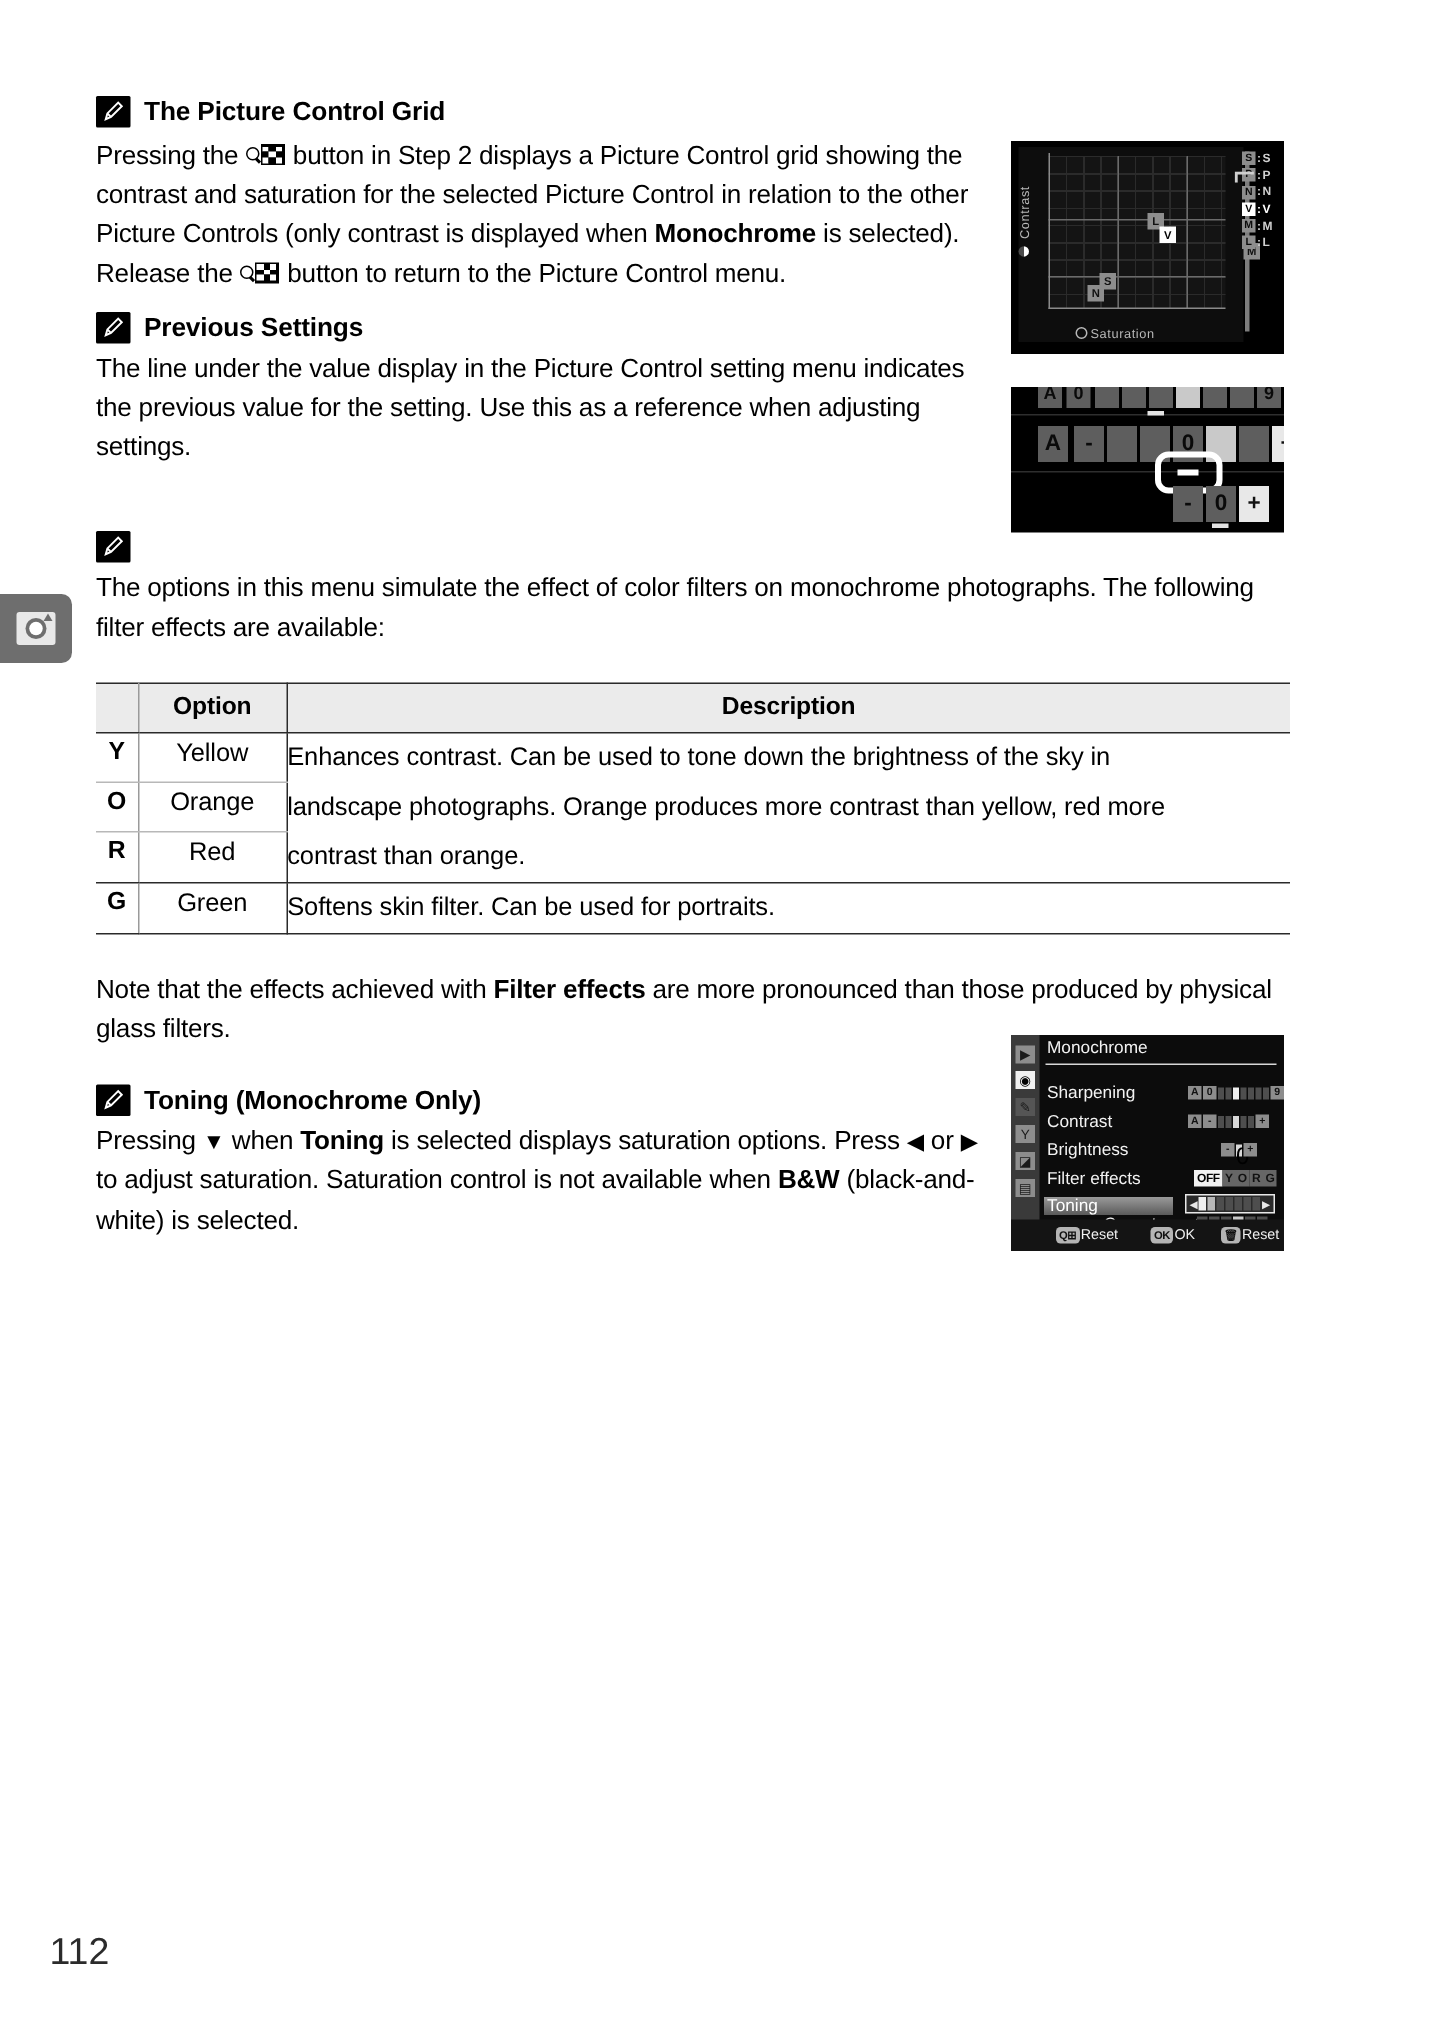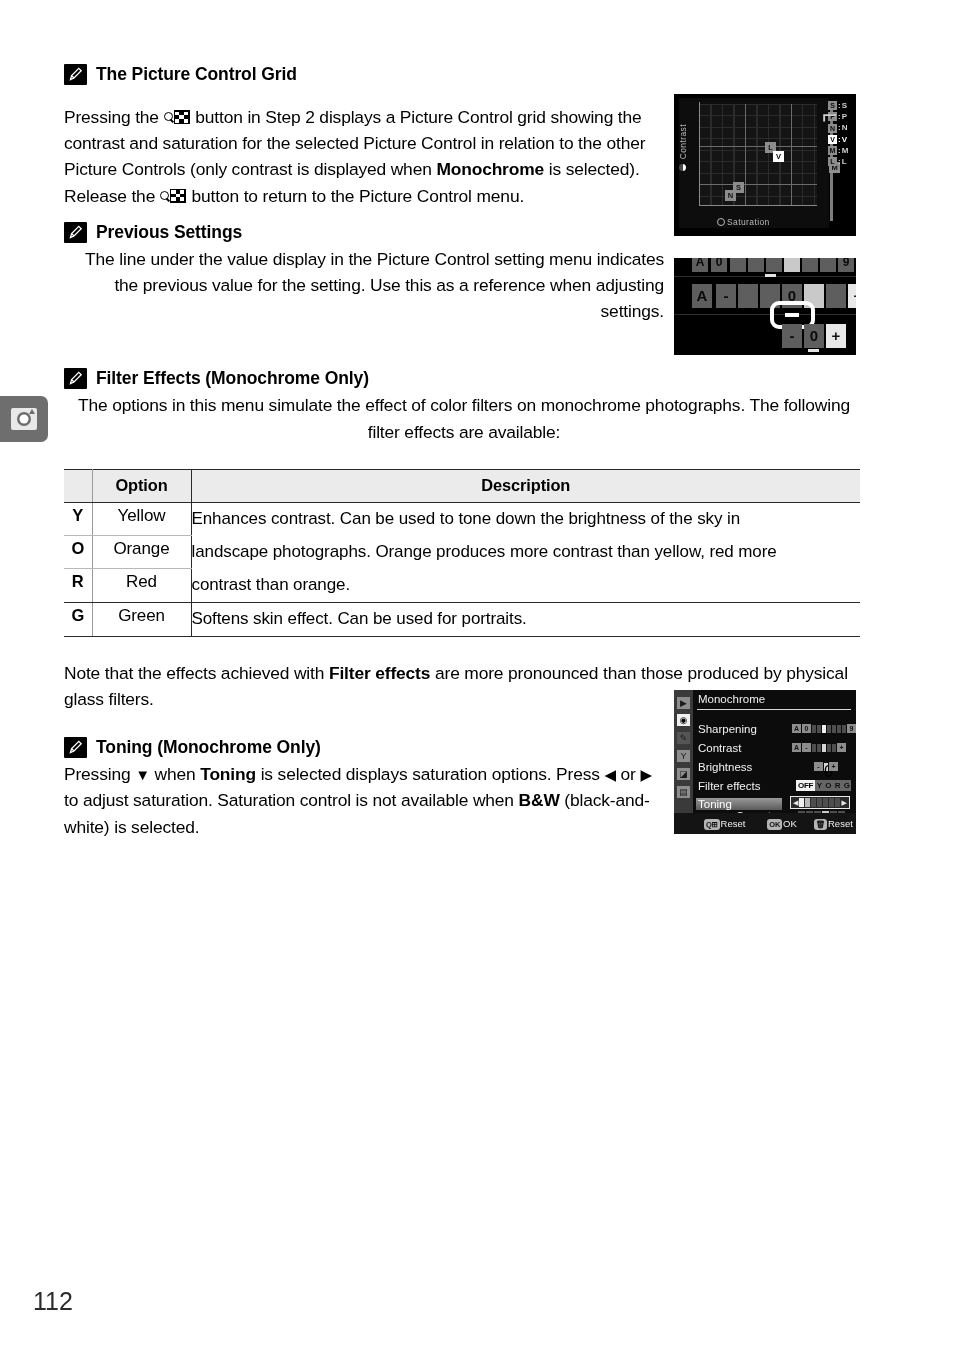--- a/index.html
+++ b/index.html
@@ -395,21 +395,21 @@
         <span class="pencil-badge">
           <svg width="17" height="17" viewBox="0 0 17 17">
             <g fill="none" stroke="#ffffff" stroke-width="1.3">
               <path d="M3.5 13.5 L4.6 9.6 L11.8 2.4 L14.2 4.8 L7.0 12.0 Z"></path>
               <path d="M4.6 9.6 L7.0 12.0"></path>
             </g>
           </svg>
         </span>
         <span>The Picture Control Grid</span>
       </div>
-      <p class="body" style="margin-top:19px;width:600px;">
+      <p class="body" style="margin-top:5px;width:600px;">
         <span>Pressing the </span><span class="btn-thumb"><span class="mag"></span><span class="chk">
               <i class="w"></i>
               <i></i>
               <i class="w"></i>
               <i></i>
               <i class="w"></i>
               <i></i>
               <i class="w"></i>
               <i></i>
               <i class="w"></i>
@@ -432,36 +432,35 @@
         <span class="pencil-badge">
           <svg width="17" height="17" viewBox="0 0 17 17">
             <g fill="none" stroke="#ffffff" stroke-width="1.3">
               <path d="M3.5 13.5 L4.6 9.6 L11.8 2.4 L14.2 4.8 L7.0 12.0 Z"></path>
               <path d="M4.6 9.6 L7.0 12.0"></path>
             </g>
           </svg>
         </span>
         <span>Previous Settings</span>
       </div>
-      <p class="body" style="margin-top:3px;width:600px;text-align:right;">The line under the value display in the Picture Control setting menu indicates the previous value for the setting.  Use this as a reference when adjusting settings.</p>
+      <p class="body" style="margin-top:3px;width:600px;">The line under the value display in the Picture Control setting menu indicates the previous value for the setting.  Use this as a reference when adjusting settings.</p>
     </div>
 
     <div style="margin-top:44px;">
       <div class="note-head">
         <span class="pencil-badge">
           <svg width="17" height="17" viewBox="0 0 17 17">
             <g fill="none" stroke="#ffffff" stroke-width="1.3">
               <path d="M3.5 13.5 L4.6 9.6 L11.8 2.4 L14.2 4.8 L7.0 12.0 Z"></path>
               <path d="M4.6 9.6 L7.0 12.0"></path>
             </g>
           </svg>
         </span>
-        <span>Filter Effects (Monochrome Only)</span>
       </div>
-      <p class="body" style="margin-top:3px;width:800px;text-align:center;">The options in this menu simulate the effect of color filters on monochrome photographs.  The following filter effects are available:</p>
+      <p class="body" style="margin-top:3px;width:800px;">The options in this menu simulate the effect of color filters on monochrome photographs.  The following filter effects are available:</p>
     </div>
 
     <table class="filters" style="margin-top:24px;">
       <thead>
         <tr>
           <th class="c-sym"></th>
           <th class="c-opt">Option</th>
           <th>Description</th>
         </tr>
       </thead>
@@ -477,21 +476,21 @@
           <td class="desc">landscape photographs.  Orange produces more contrast than yellow, red more</td>
         </tr>
         <tr class="rule-dark">
           <td class="sym">R</td>
           <td class="opt">Red</td>
           <td class="desc">contrast than orange.</td>
         </tr>
         <tr class="last">
           <td class="sym">G</td>
           <td class="opt">Green</td>
-          <td class="desc">Softens skin effect.  Can be used for portraits.</td>
+          <td class="desc">Softens skin filter.  Can be used for portraits.</td>
         </tr>
       </tbody>
     </table>
 
     <p class="body" style="margin-top:23px;width:800px;">
       <span>Note that the effects achieved with </span><b>Filter effects</b><span> are more pronounced than those produced by physical glass filters.</span>
     </p>
 
     <div style="margin-top:25px;">
       <div class="note-head">

